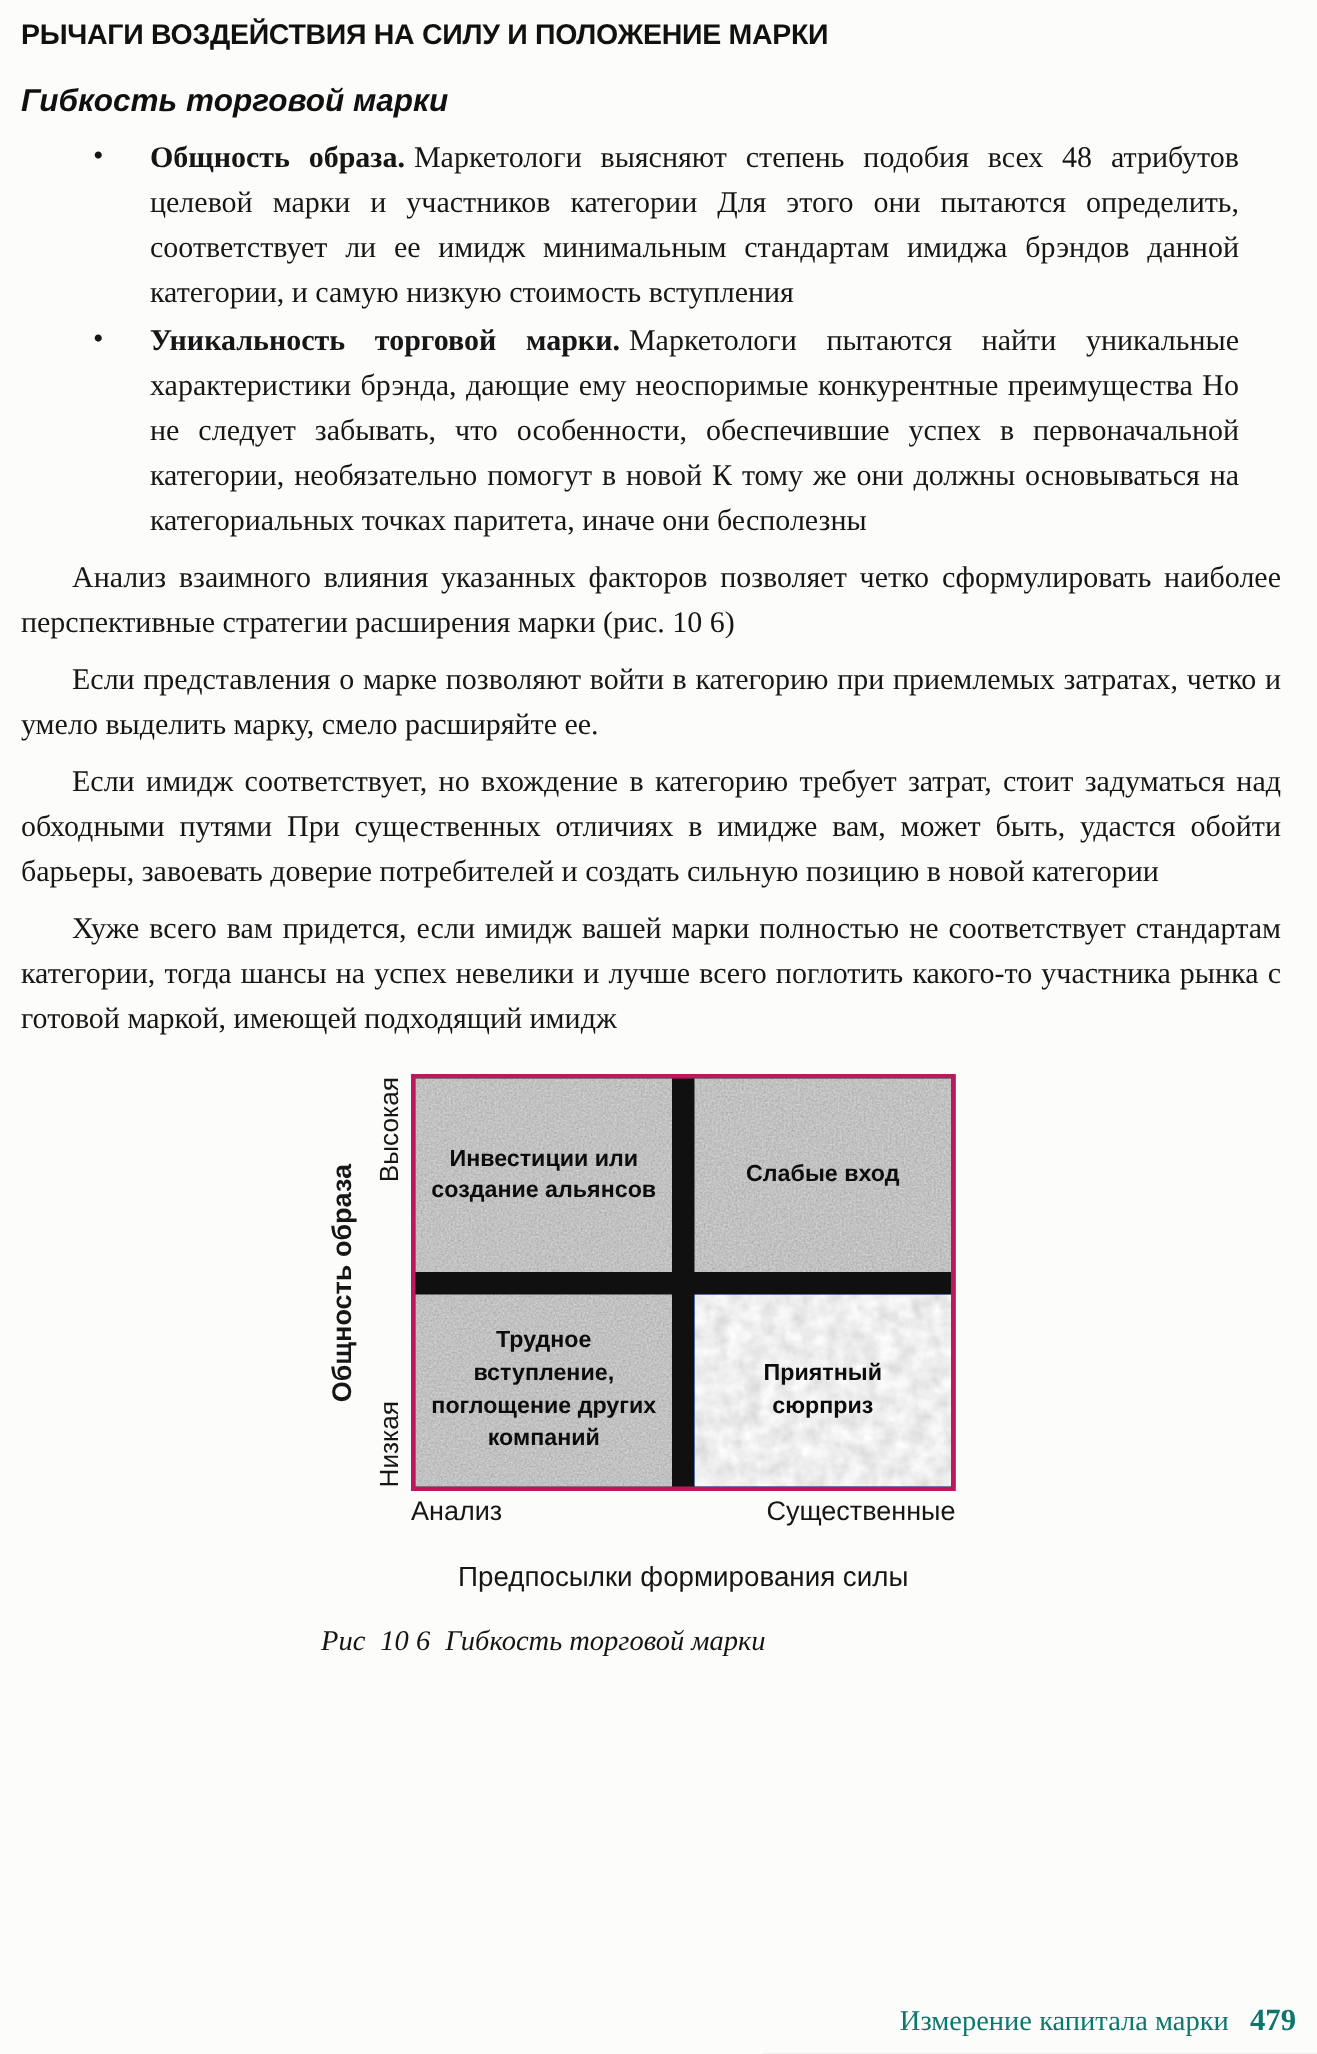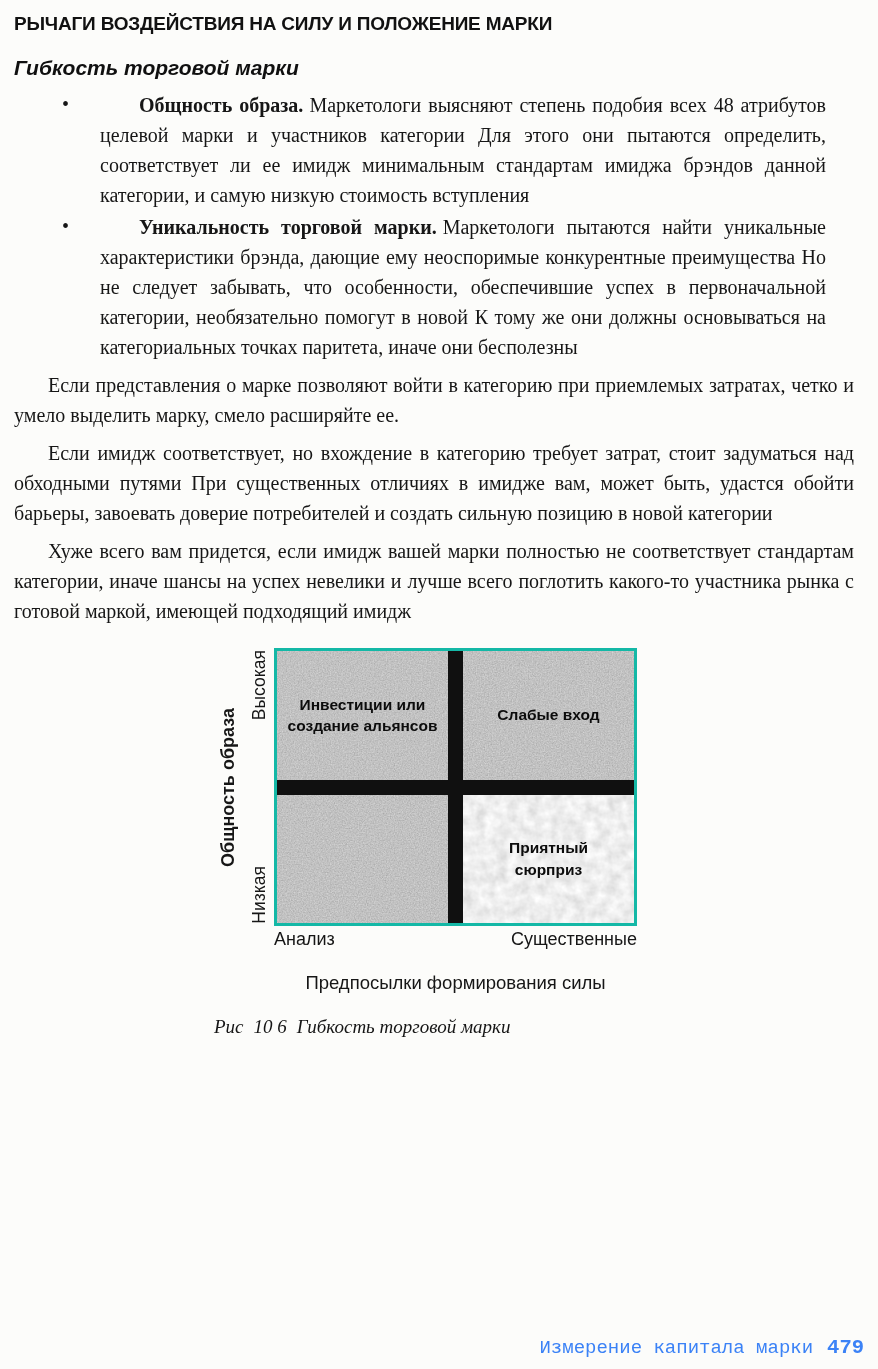--- a/index.html
+++ b/index.html
@@ -51,21 +51,21 @@
     font-size:20px;
     line-height:30px;
     text-align:justify;
     margin:2px 0;
   }
   ul.bullets .marker{
     position:absolute;
     left:48px;top:-1px;
     font-size:20px;
   }
-  .li-lead{font-weight:bold;margin-right:6px;margin-left:39px;}
+  .li-lead{font-weight:bold;margin-right:6px;}
   
   .figure{margin-top:22px;}
   .fig-row{display:flex;margin-left:198px;}
   .y-title{
     width:32px;height:278px;
     display:flex;align-items:center;justify-content:center;
     flex:none;
   }
   .y-title span{
     writing-mode:vertical-rl;
@@ -85,21 +85,21 @@
   .y-tick{
     writing-mode:vertical-rl;
     transform:rotate(180deg);
     font-family:"Liberation Sans", sans-serif;
     font-size:17.5px;
     white-space:nowrap;
   }
   .matrix-col{flex:none;}
   .matrix{
     width:357px;height:272px;
-    border:3px solid #14b8a6;
+    border:3px solid #be185d;
     background:#101010;
     display:grid;
     grid-template-columns:1fr 1fr;
     grid-template-rows:1fr 1fr;
     gap:15px;
   }
   .cell{
     position:relative;overflow:hidden;
     display:flex;align-items:center;justify-content:center;
     text-align:center;
@@ -137,23 +137,23 @@
     margin:22px 0 0 200px;
     font-style:italic;
     font-size:19px;
     color:#151515;
   }
   .fig-caption .cap-num{margin:16px 10px;}
   
   .page-footer{
     position:absolute;
     right:14px;bottom:10px;
-    font-family:Liberation Mono, monospace;
+    font-family:Liberation Serif, serif;
     font-size:19px;
-    color:#3b82f6;
+    color:#0f766e;
   }
   .page-footer .pgnum{
     font-weight:bold;
     font-size:20.5px;
     margin-left:14px;
   }
 </style>
 </head>
 <body>
 
@@ -169,23 +169,24 @@
     <li>
       <span class="marker">•</span>
       <span class="li-lead">Общность образа.</span><span>Маркетологи выясняют степень подобия всех 48 атрибутов целевой марки и участников категории Для этого они пытаются определить, соответствует ли ее имидж минимальным стандартам имиджа брэндов данной категории, и самую низкую стоимость вступления</span>
     </li>
     <li>
       <span class="marker">•</span>
       <span class="li-lead">Уникальность торговой марки.</span><span>Маркетологи пытаются найти уникальные характеристики брэнда, дающие ему неоспоримые конкурентные преимущества Но не следует забывать, что особенности, обеспечившие успех в первоначальной категории, необязательно помогут в новой К тому же они должны основываться на категориальных точках паритета, иначе они бесполезны</span>
     </li>
   </ul>
 
+  <p class="para">Анализ взаимного влияния указанных факторов позволяет четко сформулировать наиболее перспективные стратегии расширения марки (рис. 10 6)</p>
   <p class="para">Если представления о марке позволяют войти в категорию при приемлемых затратах, четко и умело выделить марку, смело расширяйте ее.</p>
   <p class="para">Если имидж соответствует, но вхождение в категорию требует затрат, стоит задуматься над обходными путями При существенных отличиях в имидже вам, может быть, удастся обойти барьеры, завоевать доверие потребителей и создать сильную позицию в новой категории</p>
-  <p class="para">Хуже всего вам придется, если имидж вашей марки полностью не соответствует стандартам категории, иначе шансы на успех невелики и лучше всего поглотить какого-то участника рынка с готовой маркой, имеющей подходящий имидж</p>
+  <p class="para">Хуже всего вам придется, если имидж вашей марки полностью не соответствует стандартам категории, тогда шансы на успех невелики и лучше всего поглотить какого-то участника рынка с готовой маркой, имеющей подходящий имидж</p>
 
   <div class="figure">
     <div class="fig-row">
       <div class="y-title">
         <span>Общность образа</span>
       </div>
       <div class="y-ticks">
         <span class="y-tick">Высокая</span>
         <span class="y-tick">Низкая</span>
       </div>
@@ -230,20 +231,21 @@
                 <feColorMatrix type="saturate" values="0"></feColorMatrix>
                 <feComponentTransfer>
                   <feFuncR type="linear" slope="0.45" intercept="0.31"></feFuncR>
                   <feFuncG type="linear" slope="0.45" intercept="0.31"></feFuncG>
                   <feFuncB type="linear" slope="0.45" intercept="0.31"></feFuncB>
                   <feFuncA type="linear" slope="0" intercept="1"></feFuncA>
                 </feComponentTransfer>
               </filter>
               <rect width="100%" height="100%" filter="url(#nd3)"></rect>
             </svg>
+            <span class="lbl w150">Трудное вступление, поглощение других компаний</span>
           </div>
           <div class="cell light">
             <svg class="tex" preserveAspectRatio="none">
               <filter id="nl1" x="0" y="0" width="100%" height="100%">
                 <feTurbulence type="fractalNoise" baseFrequency="0.09" numOctaves="3" seed="5"></feTurbulence>
                 <feColorMatrix type="saturate" values="0"></feColorMatrix>
                 <feComponentTransfer>
                   <feFuncR type="linear" slope="0.55" intercept="0.58"></feFuncR>
                   <feFuncG type="linear" slope="0.55" intercept="0.58"></feFuncG>
                   <feFuncB type="linear" slope="0.55" intercept="0.58"></feFuncB>

